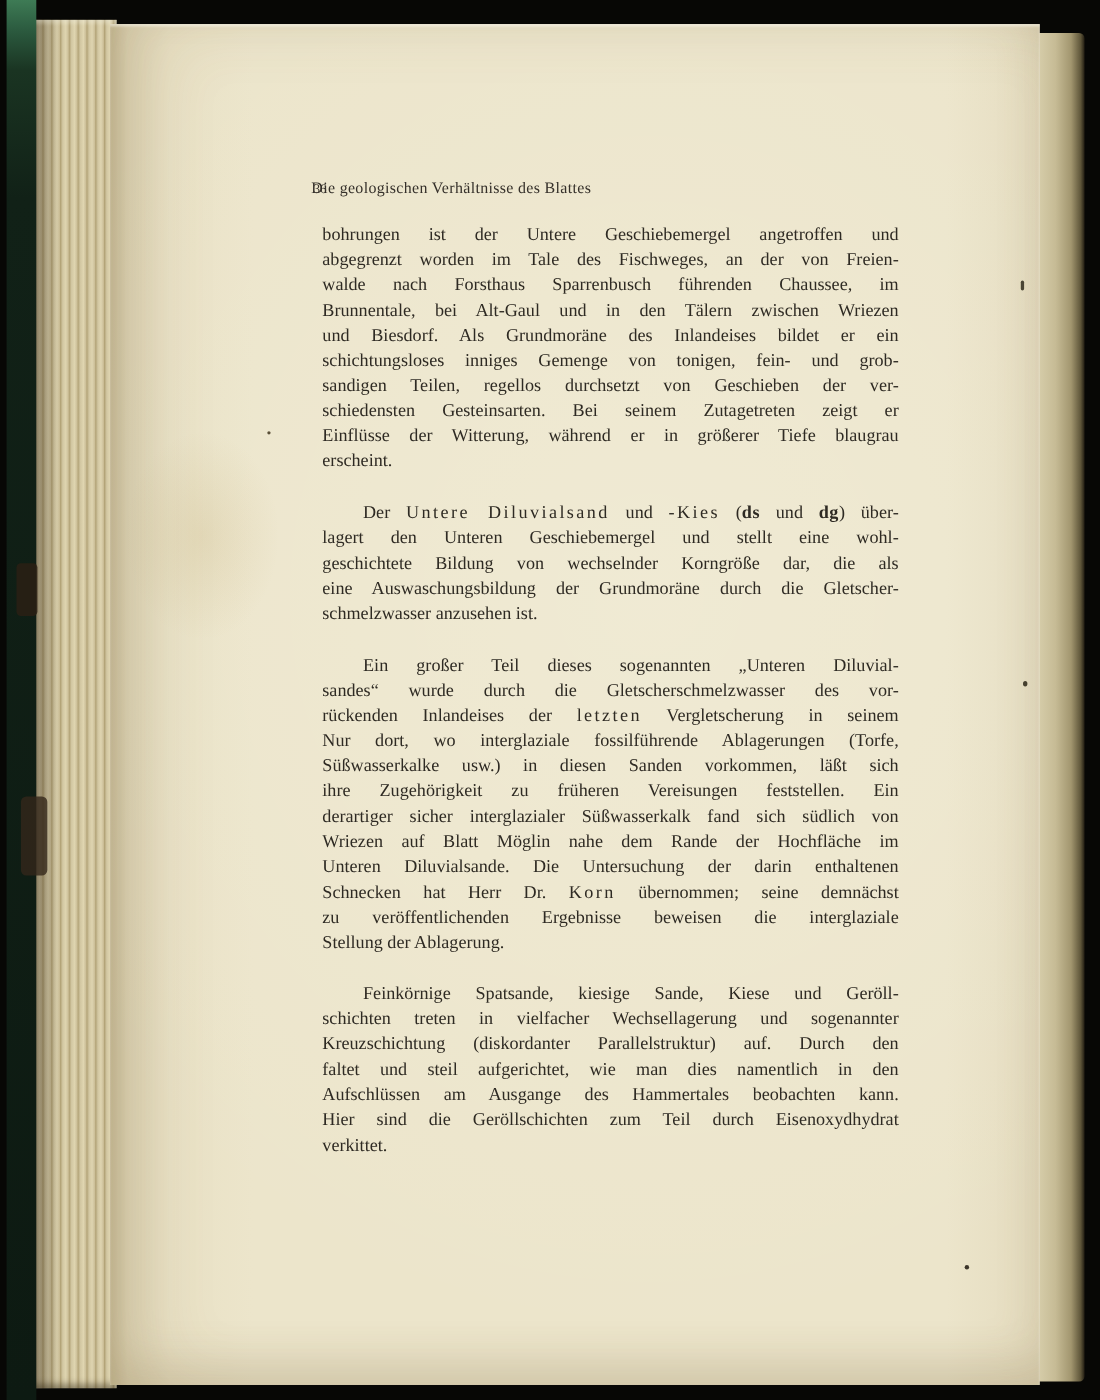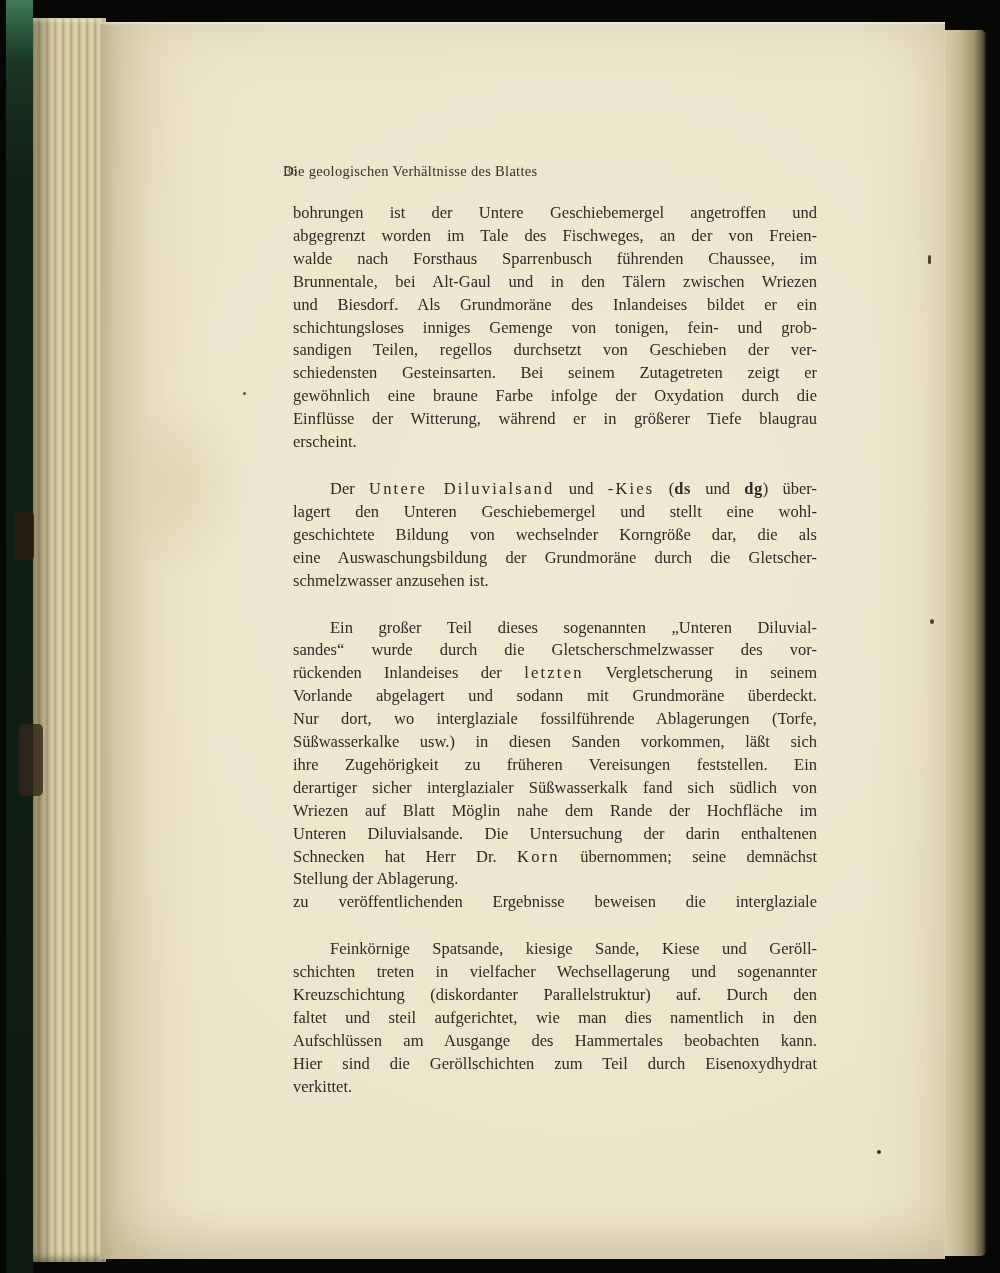--- a/index.html
+++ b/index.html
@@ -103,45 +103,43 @@
     <div class="body">
         <div class="para">
           <div class="line"><span>bohrungen ist der Untere Geschiebemergel angetroffen und</span></div>
           <div class="line"><span>abgegrenzt worden im Tale des Fischweges, an der von Freien-</span></div>
           <div class="line"><span>walde nach Forsthaus Sparrenbusch führenden Chaussee, im</span></div>
           <div class="line"><span>Brunnentale, bei Alt-Gaul und in den Tälern zwischen Wriezen</span></div>
           <div class="line"><span>und Biesdorf. Als Grundmoräne des Inlandeises bildet er ein</span></div>
           <div class="line"><span>schichtungsloses inniges Gemenge von tonigen, fein- und grob-</span></div>
           <div class="line"><span>sandigen Teilen, regellos durchsetzt von Geschieben der ver-</span></div>
           <div class="line"><span>schiedensten Gesteinsarten. Bei seinem Zutagetreten zeigt er</span></div>
-          <div class="line"><span>gewöhnlich eine braune Farbe infolge der Oxydation durch die</span></div>
           <div class="line"><span>Einflüsse der Witterung, während er in größerer Tiefe blaugrau</span></div>
           <div class="line last"><span>erscheint.</span></div>
         </div>
         <div class="para">
           <div class="line first-indent"><span>Der </span><span class="sp">Untere Diluvialsand</span><span> und </span><span class="sp">-Kies</span><span> (</span><span class="b">ds</span><span> und </span><span class="b">dg</span><span>) über-</span></div>
           <div class="line"><span>lagert den Unteren Geschiebemergel und stellt eine wohl-</span></div>
           <div class="line"><span>geschichtete Bildung von wechselnder Korngröße dar, die als</span></div>
           <div class="line"><span>eine Auswaschungsbildung der Grundmoräne durch die Gletscher-</span></div>
           <div class="line last"><span>schmelzwasser anzusehen ist.</span></div>
         </div>
         <div class="para">
           <div class="line first-indent"><span>Ein großer Teil dieses sogenannten „Unteren Diluvial-</span></div>
           <div class="line"><span>sandes“ wurde durch die Gletscherschmelzwasser des vor-</span></div>
           <div class="line"><span>rückenden Inlandeises der </span><span class="sp">letzten</span><span> Vergletscherung in seinem</span></div>
-          <div class="line"><span>Vorlande abgelagert und sodann mit Grundmoräne überdeckt.</span></div>
           <div class="line"><span>Nur dort, wo interglaziale fossilführende Ablagerungen (Torfe,</span></div>
           <div class="line"><span>Süßwasserkalke usw.) in diesen Sanden vorkommen, läßt sich</span></div>
           <div class="line"><span>ihre Zugehörigkeit zu früheren Vereisungen feststellen. Ein</span></div>
           <div class="line"><span>derartiger sicher interglazialer Süßwasserkalk fand sich südlich von</span></div>
           <div class="line"><span>Wriezen auf Blatt Möglin nahe dem Rande der Hochfläche im</span></div>
           <div class="line"><span>Unteren Diluvialsande. Die Untersuchung der darin enthaltenen</span></div>
           <div class="line"><span>Schnecken hat Herr Dr. </span><span class="sp">Korn</span><span> übernommen; seine demnächst</span></div>
+          <div class="line"><span>zu veröffentlichenden Ergebnisse beweisen die interglaziale</span></div>
           <div class="line last"><span>Stellung der Ablagerung.</span></div>
-          <div class="line"><span>zu veröffentlichenden Ergebnisse beweisen die interglaziale</span></div>
         </div>
         <div class="para">
           <div class="line first-indent"><span>Feinkörnige Spatsande, kiesige Sande, Kiese und Geröll-</span></div>
           <div class="line"><span>schichten treten in vielfacher Wechsellagerung und sogenannter</span></div>
           <div class="line"><span>Kreuzschichtung (diskordanter Parallelstruktur) auf. Durch den</span></div>
           <div class="line"><span>faltet und steil aufgerichtet, wie man dies namentlich in den</span></div>
           <div class="line"><span>Aufschlüssen am Ausgange des Hammertales beobachten kann.</span></div>
           <div class="line"><span>Hier sind die Geröllschichten zum Teil durch Eisenoxydhydrat</span></div>
           <div class="line last"><span>verkittet.</span></div>
         </div>

